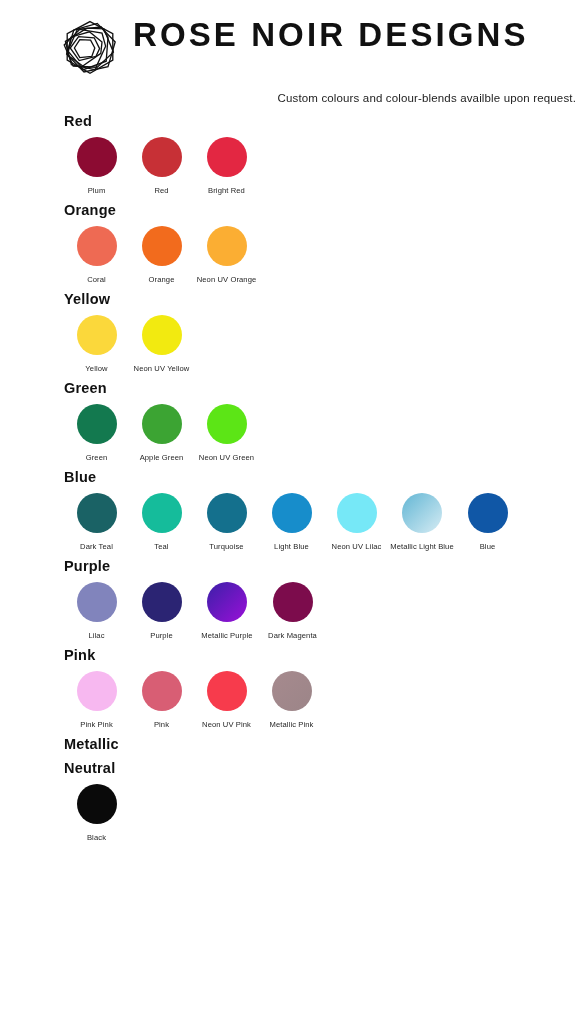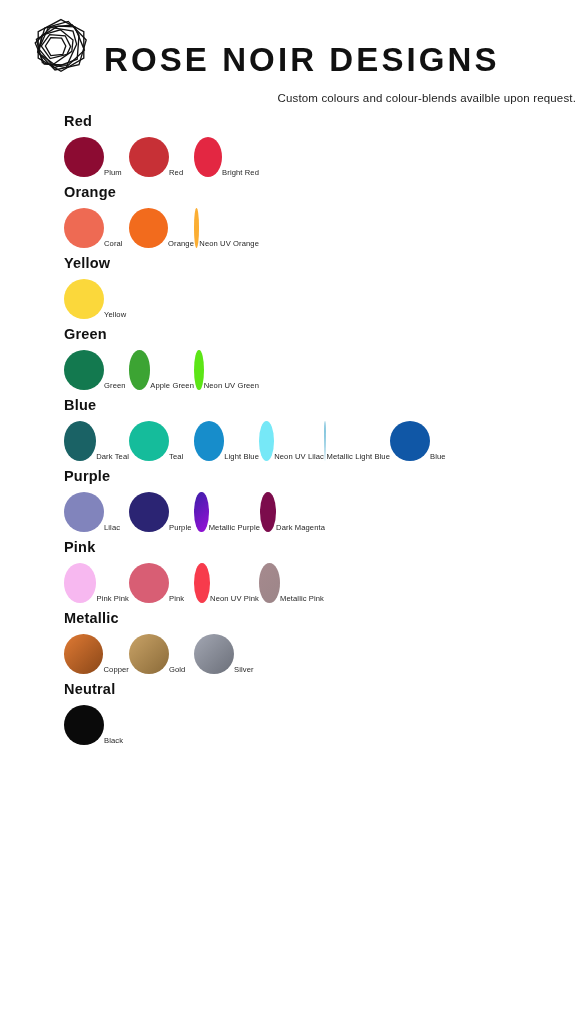--- a/index.html
+++ b/index.html
@@ -18,22 +18,22 @@
     width: 576px;
     height: 1024px;
     position: relative;
     background: #ffffff;
     box-sizing: border-box;
   }
 
   
   .header {
     display: flex;
-    align-items: flex-end;
-    padding: 18px 0 0 30px;
+    align-items: flex-start;
+    padding: 18px 0 0 59px;
     height: 76px;
     box-sizing: border-box;
   }
   .logo-mark {
     width: 62px;
     height: 60px;
     flex: 0 0 auto;
   }
   .brand-title {
     font-size: 33px;
@@ -71,22 +71,22 @@
     letter-spacing: 0.2px;
   }
   .swatch-row {
     display: flex;
     align-items: flex-start;
   }
   .swatch-cell {
     width: 65px;
     flex: 0 0 auto;
     display: flex;
-    flex-direction: row;
-    align-items: flex-end;
+    flex-direction: column;
+    align-items: center;
     margin-right: 0px;
   }
   .swatch-cell.wide {
     width: 66px;
   }
   .swatch-dot {
     width: 40px;
     height: 40px;
     border-radius: 50%;
     display: block;
@@ -165,20 +165,24 @@
           </div>
         </div>
       </div>
       <div class="section">
         <div class="section-title">Yellow</div>
         <div class="swatch-row">
           <div class="swatch-cell">
             <span class="swatch-dot" style="background: rgb(251, 216, 59);"></span>
             <span class="swatch-label">Yellow</span>
           </div>
+          <div class="swatch-cell">
+            <span class="swatch-dot" style="background: rgb(242, 234, 16);"></span>
+            <span class="swatch-label">Neon UV Yellow</span>
+          </div>
         </div>
       </div>
       <div class="section">
         <div class="section-title">Green</div>
         <div class="swatch-row">
           <div class="swatch-cell">
             <span class="swatch-dot" style="background: rgb(19, 121, 79);"></span>
             <span class="swatch-label">Green</span>
           </div>
           <div class="swatch-cell">
@@ -194,20 +198,24 @@
       <div class="section">
         <div class="section-title">Blue</div>
         <div class="swatch-row">
           <div class="swatch-cell">
             <span class="swatch-dot" style="background: rgb(26, 98, 101);"></span>
             <span class="swatch-label">Dark Teal</span>
           </div>
           <div class="swatch-cell">
             <span class="swatch-dot" style="background: rgb(21, 188, 155);"></span>
             <span class="swatch-label">Teal</span>
+          </div>
+          <div class="swatch-cell">
+            <span class="swatch-dot" style="background: rgb(20, 112, 141);"></span>
+            <span class="swatch-label">Turquoise</span>
           </div>
           <div class="swatch-cell">
             <span class="swatch-dot" style="background: rgb(23, 141, 203);"></span>
             <span class="swatch-label">Light Blue</span>
           </div>
           <div class="swatch-cell">
             <span class="swatch-dot" style="background: rgb(118, 232, 247);"></span>
             <span class="swatch-label">Neon UV Lilac</span>
           </div>
           <div class="swatch-cell wide">
@@ -257,34 +265,20 @@
             <span class="swatch-label">Neon UV Pink</span>
           </div>
           <div class="swatch-cell">
             <span class="swatch-dot" style="background: linear-gradient(135deg, rgb(166, 138, 142) 0%, rgb(156, 133, 136) 100%);"></span>
             <span class="swatch-label">Metallic Pink</span>
           </div>
         </div>
       </div>
       <div class="section">
         <div class="section-title">Metallic</div>
-        <div class="swatch-row">
-          <div class="swatch-cell">
-            <span class="swatch-dot" style="background: linear-gradient(135deg, rgb(224, 122, 52) 0%, rgb(138, 71, 24) 100%);"></span>
-            <span class="swatch-label">Copper</span>
-          </div>
-          <div class="swatch-cell">
-            <span class="swatch-dot" style="background: linear-gradient(135deg, rgb(201, 163, 103) 0%, rgb(138, 106, 56) 100%);"></span>
-            <span class="swatch-label">Gold</span>
-          </div>
-          <div class="swatch-cell">
-            <span class="swatch-dot" style="background: linear-gradient(135deg, rgb(163, 167, 179) 0%, rgb(107, 111, 121) 100%);"></span>
-            <span class="swatch-label">Silver</span>
-          </div>
-        </div>
       </div>
       <div class="section">
         <div class="section-title">Neutral</div>
         <div class="swatch-row">
           <div class="swatch-cell">
             <span class="swatch-dot" style="background: rgb(10, 10, 10);"></span>
             <span class="swatch-label">Black</span>
           </div>
         </div>
       </div>

